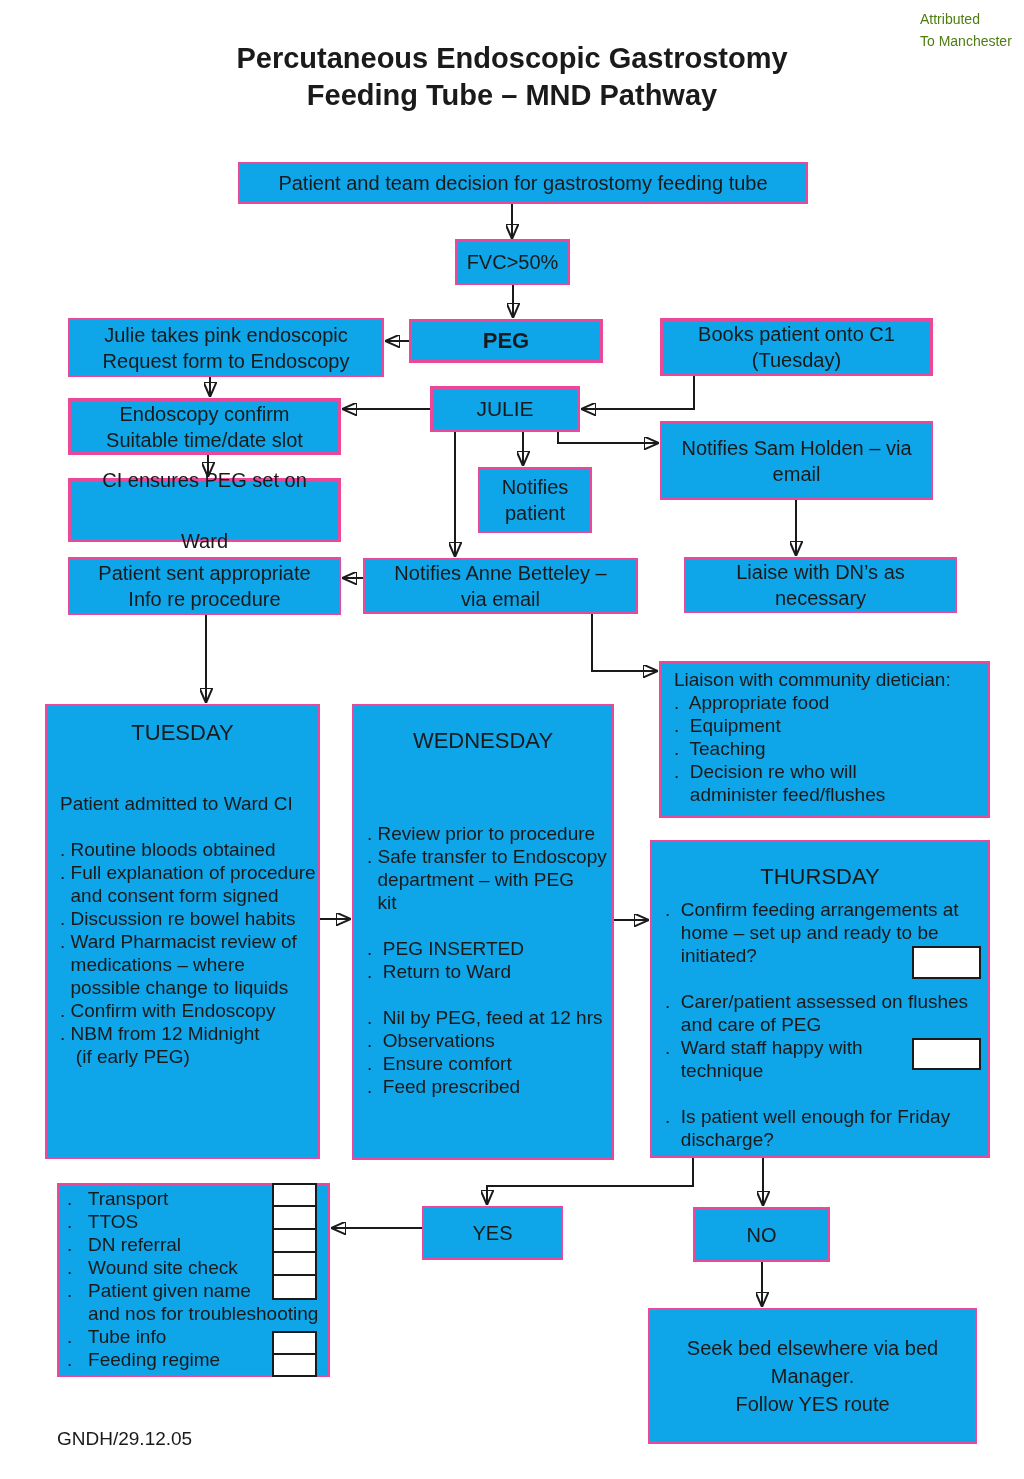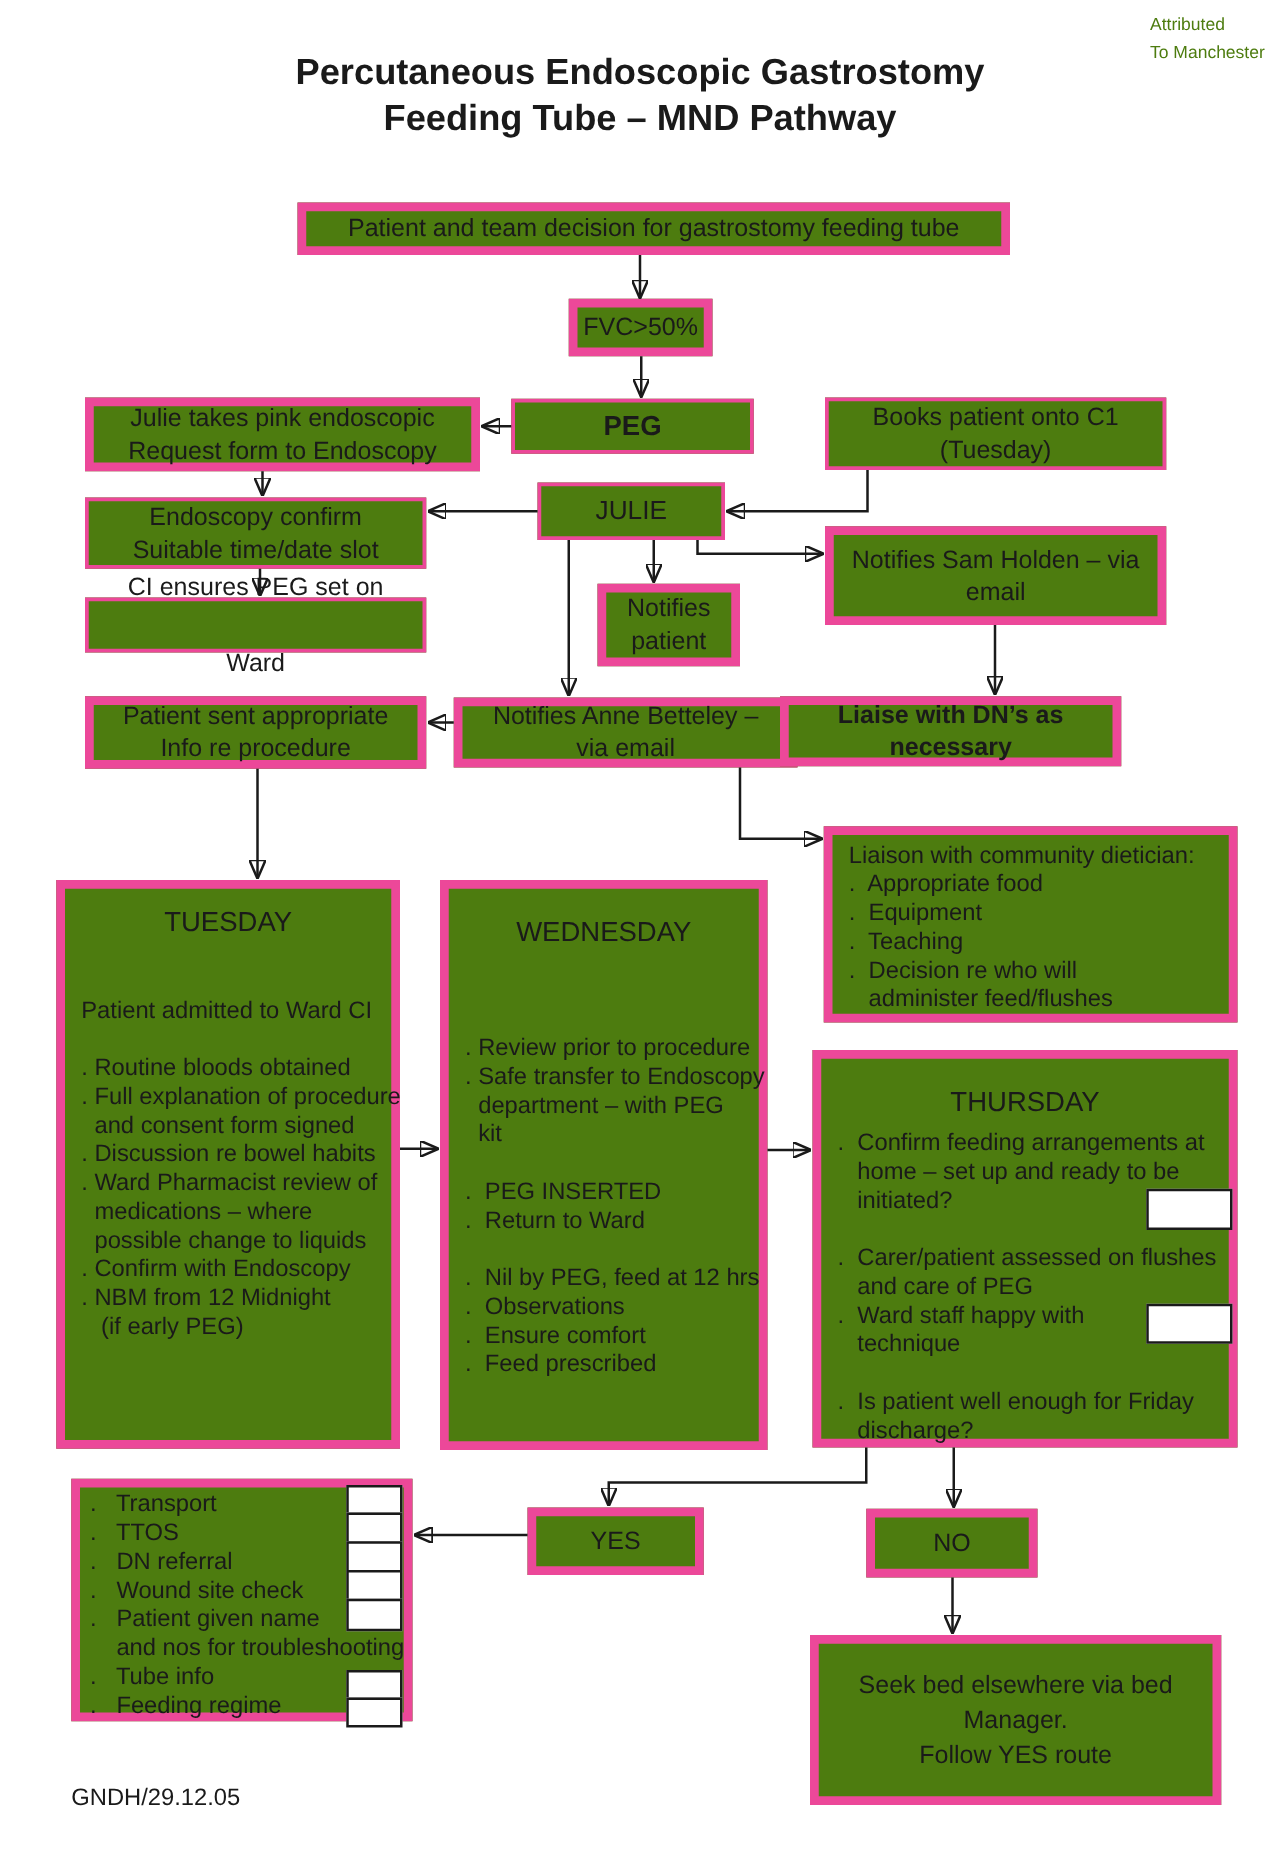--- a/index.html
+++ b/index.html
@@ -1,21 +1,21 @@
 <!DOCTYPE html>
 <html><head>
 <meta charset="utf-8">
 <style>
   html,body{margin:0;padding:0;background:#fff;}
   .page{position:relative;width:1024px;height:1479px;background:#fff;
         font-family:"Liberation Sans", sans-serif;color:#1a1a1a;overflow:hidden;}
   .attr{position:absolute;left:920px;top:8px;font-size:14px;line-height:22px;color:#4d7c0f;}
   .title{position:absolute;left:0;top:40px;width:1024px;text-align:center;
          font-size:29px;line-height:37px;font-weight:bold;}
-  .node{position:absolute;background:#4d7c0f;border:7px solid #ec4899;box-sizing:border-box;
+  .node{position:absolute;background:#0ea5e9;border:2px solid #ec4899;box-sizing:border-box;
         display:flex;flex-direction:column;justify-content:center;align-items:center;
         text-align:center;font-size:20px;line-height:26px;}
   .thick{border-width:3px;}
   .bold{font-weight:bold;font-size:22px;}
   .panel{justify-content:flex-start;align-items:stretch;text-align:left;}
   .phead{text-align:center;font-size:22px;line-height:26px;}
   .pbody{font-size:19px;line-height:23px;padding-left:13px;}
   .pbody .ln, .pre .ln{white-space:pre;}
   .smallbox{position:absolute;border:2px solid #1a1a1a;background:#fff;box-sizing:border-box;}
   .cell{position:absolute;border:2px solid #1a1a1a;background:#fff;box-sizing:border-box;left:213px;width:45px;}
@@ -58,41 +58,41 @@
   <div class="node thick" style="left:68px;top:398px;width:273px;height:57px;">
       <div class="ln">Endoscopy confirm</div>
       <div class="ln">Suitable time/date slot</div>
     </div>
 
   <div class="node" style="left:660px;top:421px;width:273px;height:79px;">
       <div class="ln">Notifies Sam Holden – via</div>
       <div class="ln">email</div>
     </div>
 
-  <div class="node thick" style="left:68px;top:478px;width:273px;height:44px;gap:35px;">
+  <div class="node thick" style="left:68px;top:478px;width:273px;height:64px;gap:35px;">
       <div class="ln">CI ensures PEG set on</div>
       <div class="ln">Ward</div>
     </div>
 
   <div class="node" style="left:478px;top:467px;width:114px;height:66px;">
       <div class="ln">Notifies</div>
       <div class="ln">patient</div>
     </div>
 
   <div class="node" style="left:68px;top:557px;width:273px;height:58px;">
       <div class="ln">Patient sent appropriate</div>
       <div class="ln">Info re procedure</div>
     </div>
 
   <div class="node" style="left:363px;top:558px;width:275px;height:56px;">
       <div class="ln">Notifies Anne Betteley –</div>
       <div class="ln">via email</div>
     </div>
 
-  <div class="node" style="left:624px;top:557px;width:273px;height:56px;font-weight:bold;">
+  <div class="node" style="left:684px;top:557px;width:273px;height:56px;">
       <div class="ln">Liaise with DN’s as</div>
       <div class="ln">necessary</div>
     </div>
 
   <div class="node panel" style="left:659px;top:661px;width:331px;height:157px;">
     <div class="pbody" style="margin-top:5px;">
         <div class="ln">Liaison with community dietician:</div>
         <div class="ln">.  Appropriate food</div>
         <div class="ln">.  Equipment</div>
         <div class="ln">.  Teaching</div>

